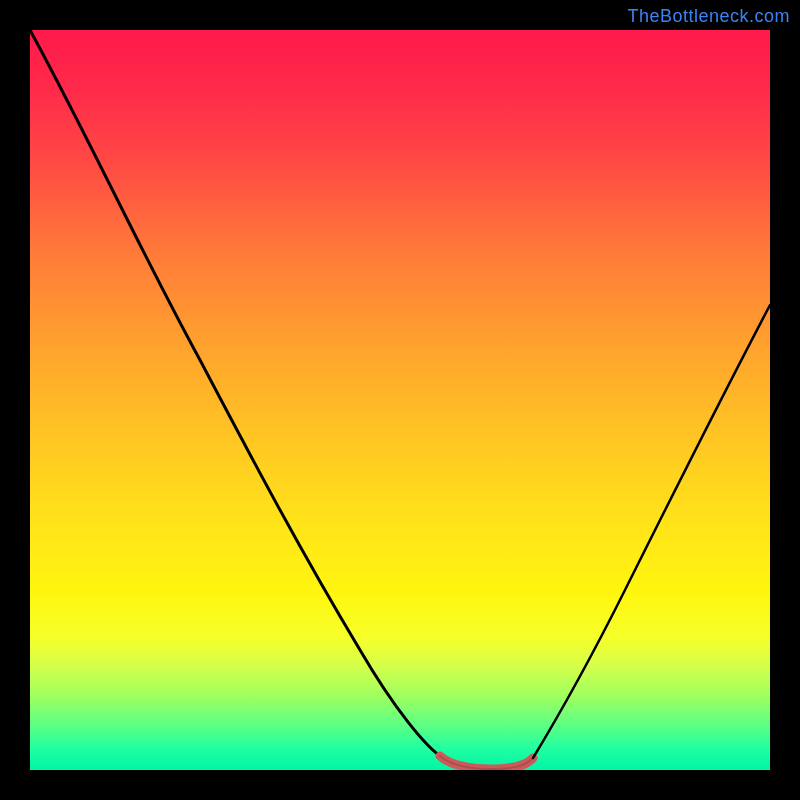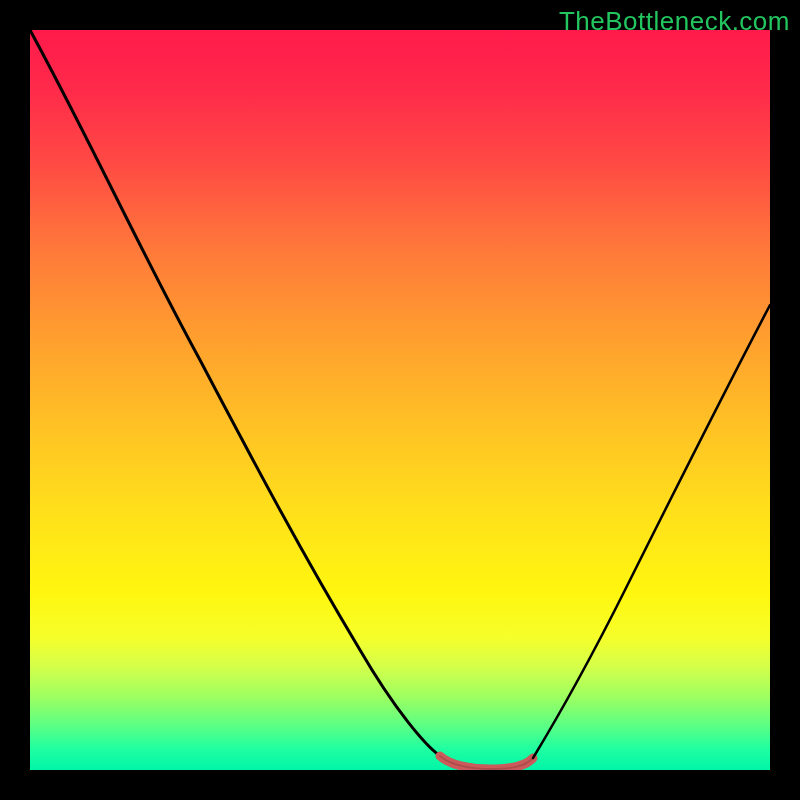--- a/index.html
+++ b/index.html
@@ -14,22 +14,22 @@
   .frame {
     position: relative;
     width: 800px;
     height: 800px;
     background: #000;
   }
   .watermark {
     position: absolute;
     top: 6px;
     right: 10px;
-    color: #22c55e;
-    font-size: 26px;
+    color: #3b82f6;
+    font-size: 18px;
     font-weight: 400;
     letter-spacing: 0.5px;
     z-index: 50;
   }
   .plot-area {
     position: absolute;
     left: 30px;
     top: 30px;
     width: 740px;
     height: 740px;

